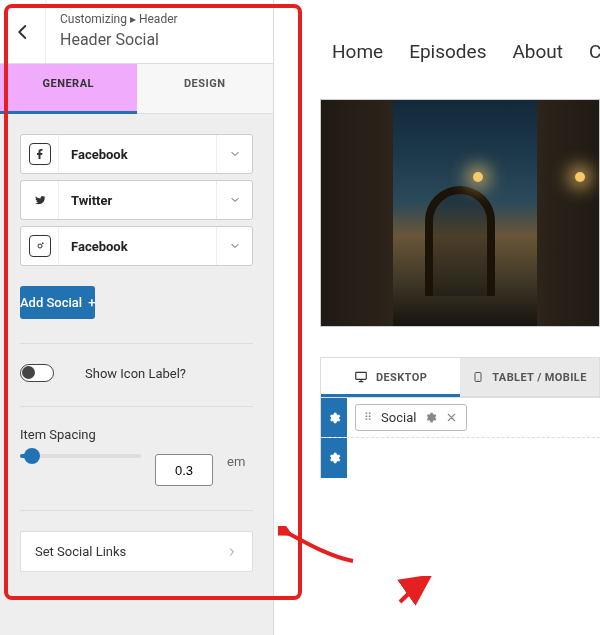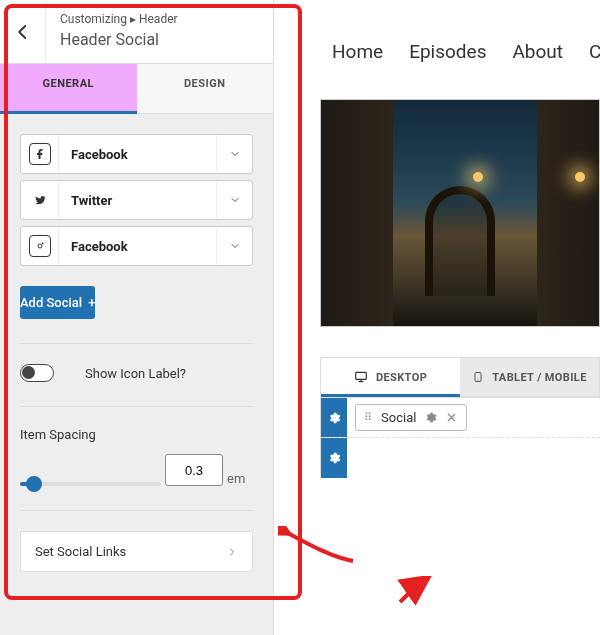--- a/index.html
+++ b/index.html
@@ -21,21 +21,21 @@
   .social-icon-box svg { width: 12px; height: 12px; }
   .social-label { flex: 1; padding: 0 12px; font-size: 13px; font-weight: 700; color: #222; }
   .social-dd { width: 36px; height: 38px; display: flex; align-items: center; justify-content: center; border-left: 1px solid #eee; cursor: pointer; }
   .add-btn { margin-top: 14px; display: inline-flex; align-items: center; gap: 6px; background: #2271b1; color: #fff; font-size: 13px; font-weight: 500; padding: 9px 0; border-radius: 3px; cursor: pointer; }
   .divider { border: none; border-top: 1px solid #ddd; margin: 24px 0 20px; }
   .toggle-row { display: flex; align-items: center; gap: 31px; }
   .toggle { width: 34px; height: 18px; border: 1.5px solid #444; border-radius: 10px; position: relative; cursor: pointer; background: #fff; }
   .toggle .knob { position: absolute; left: 1px; top: 1px; width: 13px; height: 13px; background: #444; border-radius: 50%; }
   .toggle-label { font-size: 13px; color: #333; }
   .slider-head { font-size: 13px; color: #333; margin-bottom: 12px; }
-  .slider-row { display: flex; align-items: flex-end; gap: 4px; }
+  .slider-row { display: flex; align-items: flex-start; gap: 14px; }
   .slider-track { flex: 1; position: relative; height: 4px; background: #ddd; border-radius: 2px; }
   .slider-fill { position: absolute; left: 0; top: 0; height: 4px; background: #2271b1; border-radius: 2px; width: 10%; }
   .slider-thumb { position: absolute; top: -6px; left: 10%; margin-left: -8px; width: 16px; height: 16px; background: #2271b1; border-radius: 50%; cursor: pointer; }
   .slider-input { width: 58px; height: 32px; border: 1px solid #888; border-radius: 3px; text-align: center; font-size: 13px; }
   .slider-unit { font-size: 13px; color: #666; width: 26px; }
   .link-row { background: #fff; border: 1px solid #ddd; border-radius: 2px; padding: 12px 14px; display: flex; align-items: center; justify-content: space-between; cursor: pointer; margin-top: 6px; }
   .preview { position: absolute; left: 302px; top: 12px; width: 298px; height: 635px; background: #fff; }
   .pv-nav { display: flex; gap: 26px; padding: 28px 0 36px 30px; font-size: 19px; color: #333; }
   .pv-nav span { cursor: pointer; }
   .pv-img { margin-left: 18px; width: 280px; height: 228px; background: linear-gradient(180deg,#13293a 0%, #1a3648 20%, #2b4a5a 45%, #6a5638 60%, #403827 80%, #171310 100%); position: relative; border: 1px solid #ccc; }

